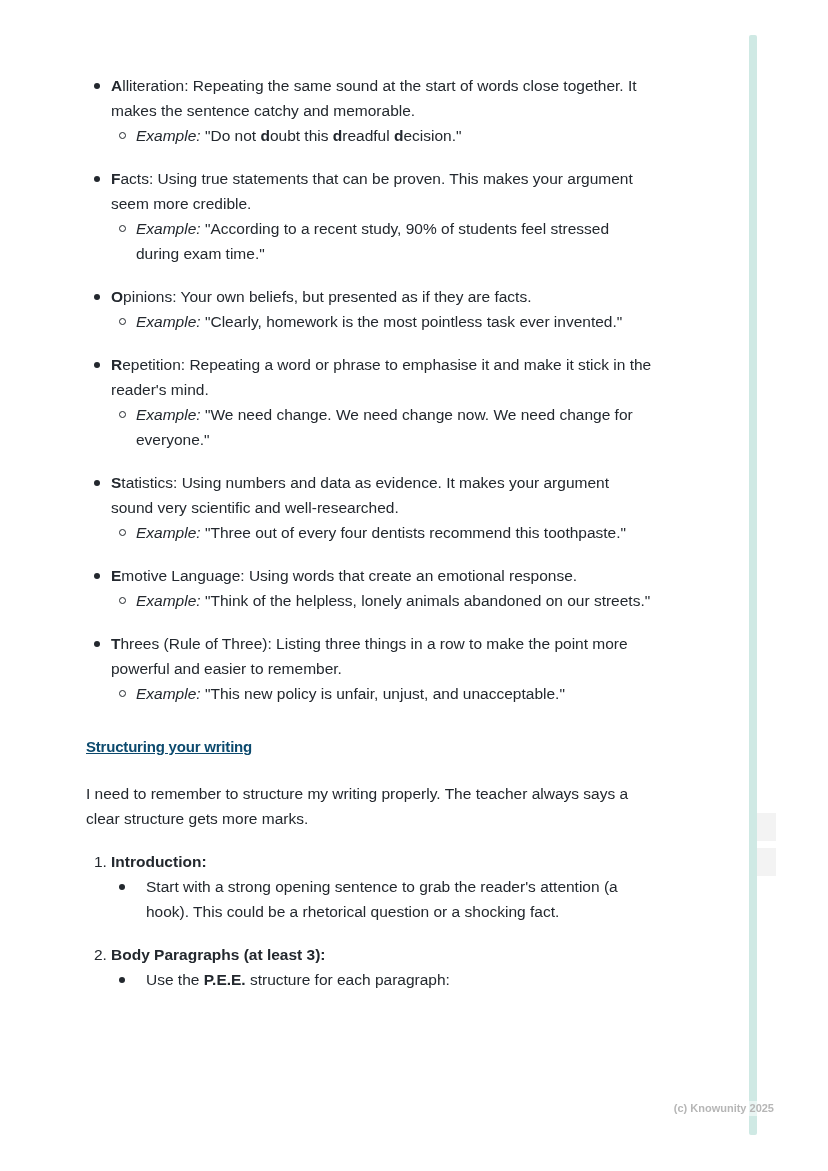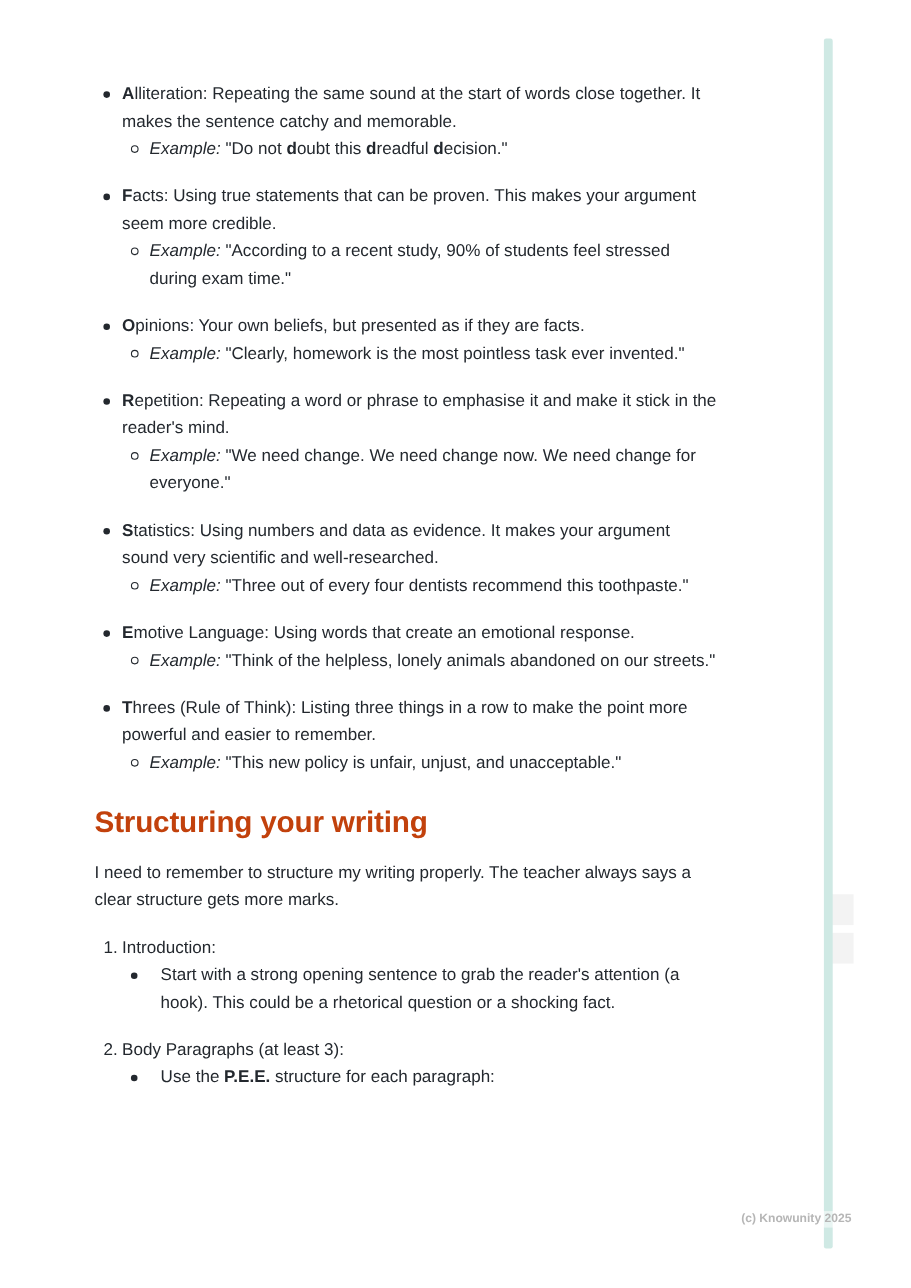--- a/index.html
+++ b/index.html
@@ -36,29 +36,29 @@
   .dot  { width:6px; height:6px; border-radius:50%; background:#23282e; margin:10px 11px 0 8px; }
   .ring { width:7px; height:7px; border-radius:50%; border:1.5px solid #23282e; background:transparent; margin:9px 10px 0 8px; }
 
   .t-item { display:flex; margin-bottom:18px; }
   .t-body { flex:1 1 auto; }
   .sub-item { display:flex; }
   .s-text, .t-text { flex:1 1 auto; }
   .s-col { flex:1 1 auto; }
 
   h2.section-heading {
-    font-size:27px; line-height:30px; font-weight:700;
-    color:#c2410c; margin:26px 0 19px 0; letter-spacing:-0.2px;
+    font-size:15px; line-height:30px; font-weight:700;
+    color:#0c4a6e; margin:26px 0 19px 0; letter-spacing:-0.2px;text-decoration:underline;
   }
   p.para { margin:0 0 18px 0; }
 
   .n-item { display:flex; margin-bottom:18px; }
   .n-num { flex:0 0 auto; margin-left:8px; width:17px; }
   .n-body { flex:1 1 auto; }
-  .n-title { font-weight:400; }
+  .n-title { font-weight:700; }
   .n-body > .sub-item { margin-top:9px; }
   .n-body > .n-title + .sub-item { margin-top:0;gap:10px; }
   .s-col > .sub-item { margin-top:0; }
 
   .copyright {
     position:absolute; right:52px; top:1101px; z-index:3;
     font-size:11px; line-height:15px; color:#b6b6b6;
     background:rgba(255,255,255,0.55); padding:0 2px;
     white-space:nowrap;
     font-weight:bold;
@@ -137,21 +137,21 @@
         <div class="sub-item">
           <span class="marker ring"></span>
           <div class="s-text"><i class="ex">Example:</i> <span>"Think of the helpless, lonely animals abandoned on our streets."</span></div>
         </div>
       </div>
     </div>
 
     <div class="t-item">
       <span class="marker dot"></span>
       <div class="t-body">
-        <div class="t-text"><b>T</b><span>hrees (Rule of Think): Listing three things in a row to make the point more powerful and easier to remember.</span></div>
+        <div class="t-text"><b>T</b><span>hrees (Rule of Three): Listing three things in a row to make the point more powerful and easier to remember.</span></div>
         <div class="sub-item">
           <span class="marker ring"></span>
           <div class="s-text"><i class="ex">Example:</i> <span>"This new policy is unfair, unjust, and unacceptable."</span></div>
         </div>
       </div>
     </div>
 
     <h2 class="section-heading">Structuring your writing</h2>
 
     <p class="para">I need to remember to structure my writing properly. The teacher always says a clear structure gets more marks.</p>

